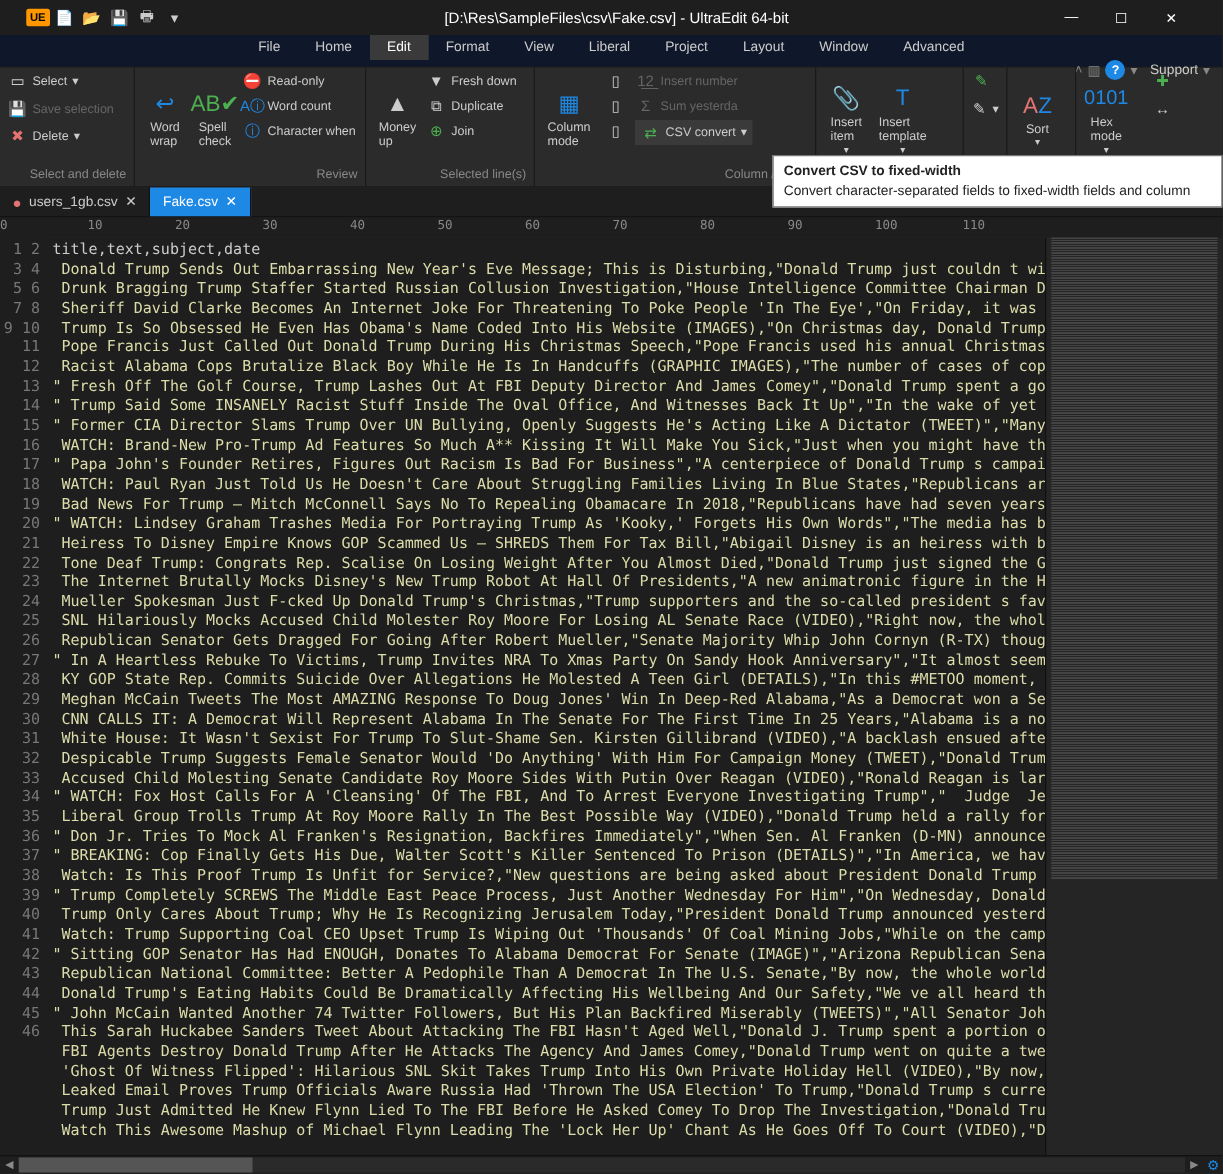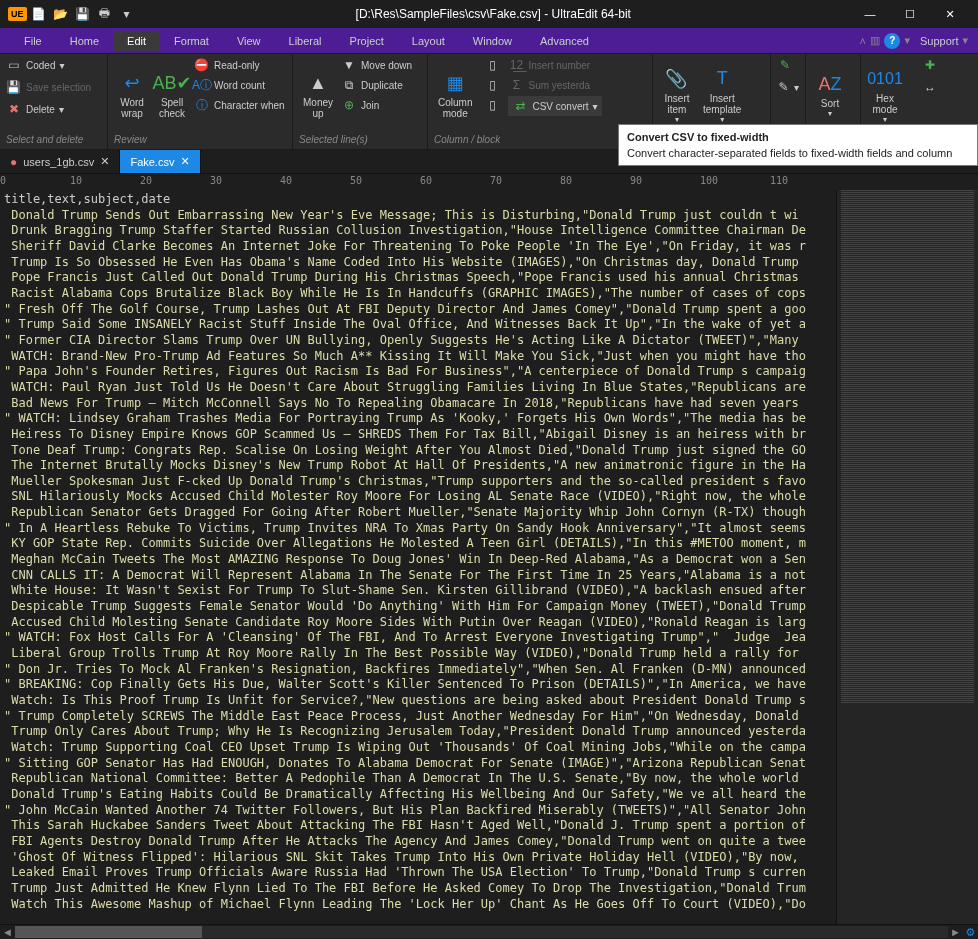--- a/index.html
+++ b/index.html
@@ -1,35 +1,35 @@
 <!DOCTYPE html>
 <html><head>
 <meta charset="utf-8">
 <style>
 * { margin: 0; padding: 0; box-sizing: border-box; }
 body { font-family: "Segoe UI", Tahoma, sans-serif; font-size: 11px; background: #2b2b2b; color: #ccc; width: 978px; height: 939px; overflow: hidden; position: relative; }
-.titlebar { height: 28px; background: #1e1e1e; display: flex; align-items: center; padding: 0 8px; }
+.titlebar { height: 28px; background: #1e1e1e; display: flex; align-items: center; padding: 0 21px; }
 .titlebar .icons { display: flex; gap: 2px; align-items: center; }
 .titlebar .icon-btn { width: 20px; height: 20px; display: flex; align-items: center; justify-content: center; color: #ccc; font-size: 12px;}
 .titlebar .ue-logo { background: #ff9800; color: #000; font-weight: bold; font-size: 9px; padding: 2px 3px; border-radius: 2px; }
 .titlebar .title { flex: 1; text-align: center; color: #fff; font-size: 12px; }
 .titlebar .win-controls { display: flex; gap: 0; }
 .titlebar .win-controls div { width: 40px; height: 28px; display: flex; align-items: center; justify-content: center; color: #fff; }
-.menubar { height: 26px; background: #4c1d95; display: flex; align-items: center; padding: 0 10px; gap: 0; border-bottom: 1px solid #1a1a1a; }
+.menubar { height: 26px; background: #0f172a; display: flex; align-items: center; padding: 0 10px; gap: 0; border-bottom: 1px solid #1a1a1a; flex-direction: column; }
 .menubar .menu-item { padding: 4px 14px; color: #ccc; cursor: pointer; }
 .menubar .menu-item.active { background: #3a3a3a; color: #fff; }
 .menubar .right { margin-left: auto; display: flex; align-items: center; gap: 4px; }
 .menubar .help-icon { background: #1e88e5; color: #fff; width: 16px; height: 16px; border-radius: 50%; display: flex; align-items: center; justify-content: center; font-size: 10px; font-weight: bold; }
 .ribbon { height: 96px; background: #2b2b2b; display: flex; border-bottom: 1px solid #1a1a1a; }
 .ribbon-group { border-right: 1px solid #1a1a1a; padding: 2px 6px; display: flex; flex-direction: column; }
 .ribbon-group .group-body { flex: 1; display: flex; gap: 4px; }
-.ribbon-group .group-label { text-align: left; color: #888; font-size: 10px; padding: 2px 0; font-style: italic; }
+.ribbon-group .group-label { text-align: right; color: #888; font-size: 10px; padding: 2px 0; }
 .ribbon-btn { display: flex; flex-direction: column; align-items: center; justify-content: center; padding: 2px 4px; color: #ccc; }
 .ribbon-btn .ico { width: 28px; height: 28px; display: flex; align-items: center; justify-content: center; font-size: 18px; }
-.ribbon-btn .lbl { font-size: 10px; text-align: center; }
+.ribbon-btn .lbl { font-size: 10px; }
 .ribbon-small { display: flex; align-items: center; gap: 4px; color: #ccc; font-size: 10px; padding: 1px 0; white-space: nowrap; }
 .ribbon-small.disabled { color: #666; }
 .ribbon-small .ico-s { width: 16px; height: 16px; display: flex; align-items: center; justify-content: center; font-size: 12px; }
 .vcol { display: flex; flex-direction: column; justify-content: flex-start; gap: 2px; }
 .tooltip { position: absolute; top: 124px; right: 0; background: #fff; color: #222; padding: 6px 8px; border: 1px solid #777; font-size: 11px; z-index: 100; width: 360px; }
 .tooltip .tt-title { font-weight: bold; margin-bottom: 4px; }
 .tabbar { height: 24px; background: #1e1e1e; display: flex; align-items: stretch; border-bottom: 1px solid #111; }
 .tab { display: flex; align-items: center; gap: 6px; padding: 0 10px; font-size: 11px; border-right: 1px solid #111;}
 .tab.active { background: #1e88e5; color: #fff; }
 .tab.inactive { color: #ccc; }
@@ -88,21 +88,21 @@
     <span style="color:#888">▾</span>
     <span style="margin-left:6px">Support</span>
     <span style="color:#888">▾</span>
   </div>
 </div>
 
 <div class="ribbon">
 
   <div class="ribbon-group" style="width:108px">
     <div class="group-body vcol">
-      <div class="ribbon-small"><span class="ico-s">▭</span><span>Coded</span> ▾</div>
+      <div class="ribbon-small"><span class="ico-s">▭</span><span>Select</span> ▾</div>
       <div class="ribbon-small disabled">
           <span class="ico-s">💾</span>
           <span>Save selection</span>
         </div>
       <div class="ribbon-small"><span class="ico-s" style="color:#e57373">✖</span><span>Delete</span> ▾</div>
     </div>
     <div class="group-label">Select and delete</div>
   </div>
 
   <div class="ribbon-group" style="width:185px">
@@ -138,21 +138,21 @@
   <div class="ribbon-group" style="width:135px">
     <div class="group-body">
       <div class="ribbon-btn">
           <div class="ico">▲</div>
           <div class="lbl" style="white-space:pre">Money
 up</div>
         </div>
       <div class="vcol">
         <div class="ribbon-small">
             <span class="ico-s">▼</span>
-            <span>Move down</span>
+            <span>Fresh down</span>
           </div>
         <div class="ribbon-small">
             <span class="ico-s">⧉</span>
             <span>Duplicate</span>
           </div>
         <div class="ribbon-small">
             <span class="ico-s" style="color:#4caf50">⊕</span>
             <span>Join</span>
           </div>
       </div>
@@ -285,20 +285,67 @@
     <span style="left: 350px;">50</span>
     <span style="left: 420px;">60</span>
     <span style="left: 490px;">70</span>
     <span style="left: 560px;">80</span>
     <span style="left: 630px;">90</span>
     <span style="left: 700px;">100</span>
     <span style="left: 770px;">110</span>
   </div>
 
 <div class="editor">
+  <div class="gutter" id="gutter">1
+2
+3
+4
+5
+6
+7
+8
+9
+10
+11
+12
+13
+14
+15
+16
+17
+18
+19
+20
+21
+22
+23
+24
+25
+26
+27
+28
+29
+30
+31
+32
+33
+34
+35
+36
+37
+38
+39
+40
+41
+42
+43
+44
+45
+46
+</div>
   <div class="code" id="code"><div class="hdr">title,text,subject,date</div><div> Donald Trump Sends Out Embarrassing New Year's Eve Message; This is Disturbing,"Donald Trump just couldn t wi</div><div> Drunk Bragging Trump Staffer Started Russian Collusion Investigation,"House Intelligence Committee Chairman De</div><div> Sheriff David Clarke Becomes An Internet Joke For Threatening To Poke People 'In The Eye',"On Friday, it was r</div><div> Trump Is So Obsessed He Even Has Obama's Name Coded Into His Website (IMAGES),"On Christmas day, Donald Trump</div><div> Pope Francis Just Called Out Donald Trump During His Christmas Speech,"Pope Francis used his annual Christmas</div><div> Racist Alabama Cops Brutalize Black Boy While He Is In Handcuffs (GRAPHIC IMAGES),"The number of cases of cops</div><div>" Fresh Off The Golf Course, Trump Lashes Out At FBI Deputy Director And James Comey","Donald Trump spent a goo</div><div>" Trump Said Some INSANELY Racist Stuff Inside The Oval Office, And Witnesses Back It Up","In the wake of yet a</div><div>" Former CIA Director Slams Trump Over UN Bullying, Openly Suggests He's Acting Like A Dictator (TWEET)","Many </div><div> WATCH: Brand-New Pro-Trump Ad Features So Much A** Kissing It Will Make You Sick,"Just when you might have tho</div><div>" Papa John's Founder Retires, Figures Out Racism Is Bad For Business","A centerpiece of Donald Trump s campaig</div><div> WATCH: Paul Ryan Just Told Us He Doesn't Care About Struggling Families Living In Blue States,"Republicans are</div><div> Bad News For Trump — Mitch McConnell Says No To Repealing Obamacare In 2018,"Republicans have had seven years</div><div>" WATCH: Lindsey Graham Trashes Media For Portraying Trump As 'Kooky,' Forgets His Own Words","The media has be</div><div> Heiress To Disney Empire Knows GOP Scammed Us — SHREDS Them For Tax Bill,"Abigail Disney is an heiress with br</div><div> Tone Deaf Trump: Congrats Rep. Scalise On Losing Weight After You Almost Died,"Donald Trump just signed the GO</div><div> The Internet Brutally Mocks Disney's New Trump Robot At Hall Of Presidents,"A new animatronic figure in the Ha</div><div> Mueller Spokesman Just F-cked Up Donald Trump's Christmas,"Trump supporters and the so-called president s favo</div><div> SNL Hilariously Mocks Accused Child Molester Roy Moore For Losing AL Senate Race (VIDEO),"Right now, the whole</div><div> Republican Senator Gets Dragged For Going After Robert Mueller,"Senate Majority Whip John Cornyn (R-TX) though</div><div>" In A Heartless Rebuke To Victims, Trump Invites NRA To Xmas Party On Sandy Hook Anniversary","It almost seems</div><div> KY GOP State Rep. Commits Suicide Over Allegations He Molested A Teen Girl (DETAILS),"In this #METOO moment, m</div><div> Meghan McCain Tweets The Most AMAZING Response To Doug Jones' Win In Deep-Red Alabama,"As a Democrat won a Sen</div><div> CNN CALLS IT: A Democrat Will Represent Alabama In The Senate For The First Time In 25 Years,"Alabama is a not</div><div> White House: It Wasn't Sexist For Trump To Slut-Shame Sen. Kirsten Gillibrand (VIDEO),"A backlash ensued after</div><div> Despicable Trump Suggests Female Senator Would 'Do Anything' With Him For Campaign Money (TWEET),"Donald Trump</div><div> Accused Child Molesting Senate Candidate Roy Moore Sides With Putin Over Reagan (VIDEO),"Ronald Reagan is larg</div><div>" WATCH: Fox Host Calls For A 'Cleansing' Of The FBI, And To Arrest Everyone Investigating Trump","  Judge  Jea</div><div> Liberal Group Trolls Trump At Roy Moore Rally In The Best Possible Way (VIDEO),"Donald Trump held a rally for </div><div>" Don Jr. Tries To Mock Al Franken's Resignation, Backfires Immediately","When Sen. Al Franken (D-MN) announced</div><div>" BREAKING: Cop Finally Gets His Due, Walter Scott's Killer Sentenced To Prison (DETAILS)","In America, we have</div><div> Watch: Is This Proof Trump Is Unfit for Service?,"New questions are being asked about President Donald Trump s</div><div>" Trump Completely SCREWS The Middle East Peace Process, Just Another Wednesday For Him","On Wednesday, Donald</div><div> Trump Only Cares About Trump; Why He Is Recognizing Jerusalem Today,"President Donald Trump announced yesterda</div><div> Watch: Trump Supporting Coal CEO Upset Trump Is Wiping Out 'Thousands' Of Coal Mining Jobs,"While on the campa</div><div>" Sitting GOP Senator Has Had ENOUGH, Donates To Alabama Democrat For Senate (IMAGE)","Arizona Republican Senat</div><div> Republican National Committee: Better A Pedophile Than A Democrat In The U.S. Senate,"By now, the whole world</div><div> Donald Trump's Eating Habits Could Be Dramatically Affecting His Wellbeing And Our Safety,"We ve all heard the</div><div>" John McCain Wanted Another 74 Twitter Followers, But His Plan Backfired Miserably (TWEETS)","All Senator John</div><div> This Sarah Huckabee Sanders Tweet About Attacking The FBI Hasn't Aged Well,"Donald J. Trump spent a portion of</div><div> FBI Agents Destroy Donald Trump After He Attacks The Agency And James Comey,"Donald Trump went on quite a twee</div><div> 'Ghost Of Witness Flipped': Hilarious SNL Skit Takes Trump Into His Own Private Holiday Hell (VIDEO),"By now, </div><div> Leaked Email Proves Trump Officials Aware Russia Had 'Thrown The USA Election' To Trump,"Donald Trump s curren</div><div> Trump Just Admitted He Knew Flynn Lied To The FBI Before He Asked Comey To Drop The Investigation,"Donald Trum</div><div> Watch This Awesome Mashup of Michael Flynn Leading The 'Lock Her Up' Chant As He Goes Off To Court (VIDEO),"Do</div></div>
   <div class="minimap">
       <div class="minimap-fill"></div>
     </div>
 </div>
 
 <div class="hscroll">
   <div class="arrow">◄</div>
   <div class="track">
       <div class="thumb"></div>

